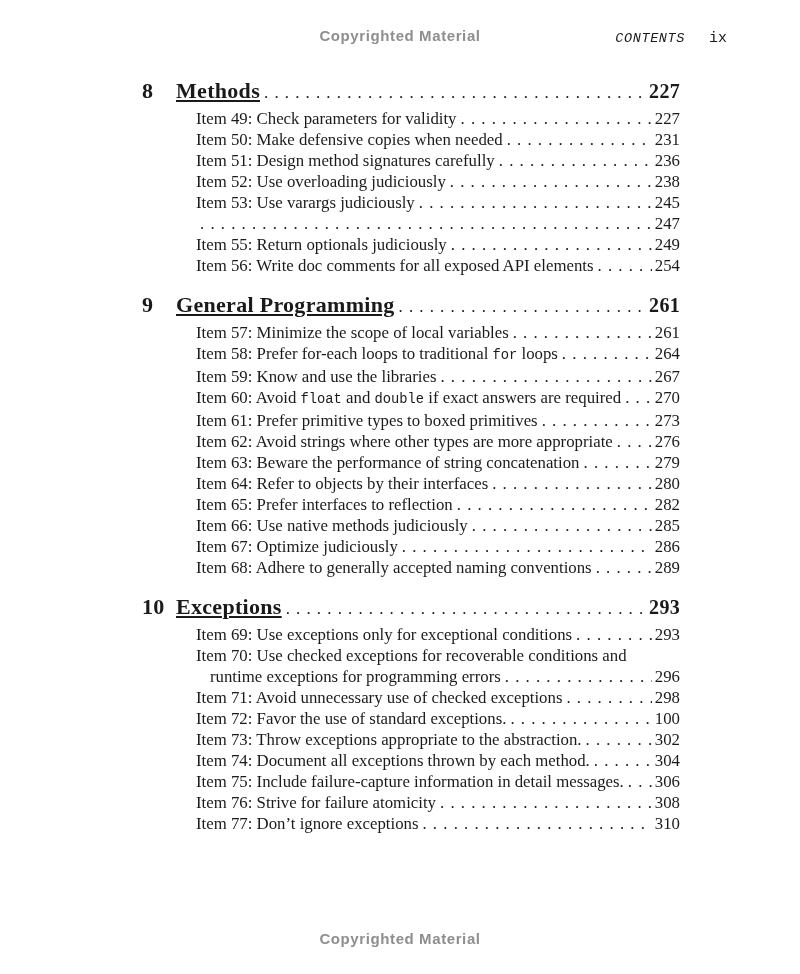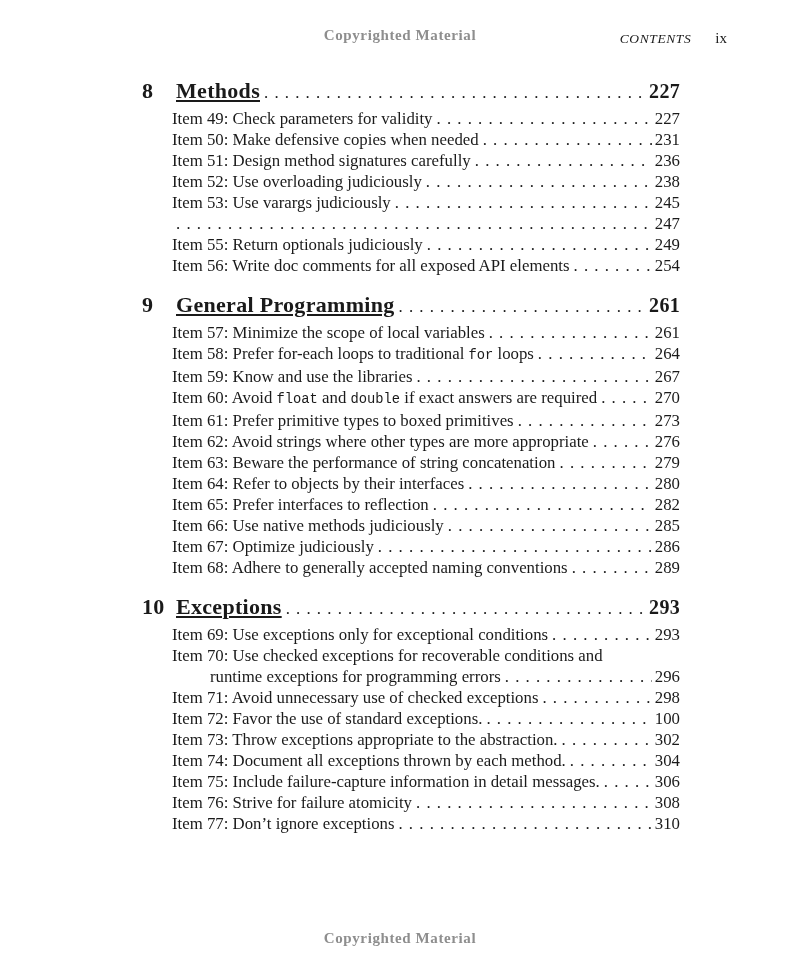--- a/index.html
+++ b/index.html
@@ -8,38 +8,39 @@
     width: 800px;
     height: 974px;
     background: #ffffff;
     overflow: hidden;
     font-family: "Liberation Serif", "DejaVu Serif", serif;
     color: #1a1a1a;
   }
 
   
   .watermark {
-    font-family: Liberation Serif, serif;
+    font-family: Liberation Sans, sans-serif;
     font-weight: bold;
     font-size: 15px;
     letter-spacing: 0.6px;
     color: #8e8e8e;
     text-align: center;
     width: 100%;
     position: absolute;
     left: 0;
   }
   .watermark.top { top: 27px; }
   .watermark.bottom { top: 930px; }
 
   .running-head {
     position: absolute;
     top: 29px;
     right: 73px;
     white-space: nowrap;
+    font-family: Liberation Mono, monospace;
   }
   .rh-title {
     font-style: italic;
     font-size: 13.5px;
     letter-spacing: 0.6px;
     margin-right: 24px;
   }
   .rh-folio { font-size: 15px; }
 
   
@@ -62,21 +63,21 @@
   }
   .ch-num { flex: none; width: 34px; }
   .ch-title { flex: none; text-decoration: underline; }
   .ch-page { flex: none; font-size: 20px; }
 
   .item-row {
     display: flex;
     align-items: baseline;
     font-size: 16.8px;
     line-height: 21px;
-    margin-left: 30px;
+    margin-left: 54px;
   }
   .item-row.cont { margin-left: 68px; }
   .item-text { flex: none; white-space: pre; }
   .item-page { flex: none; }
 
   .leader {
     flex: 1 1 0;
     min-width: 0;
     overflow: hidden;
     white-space: nowrap;

